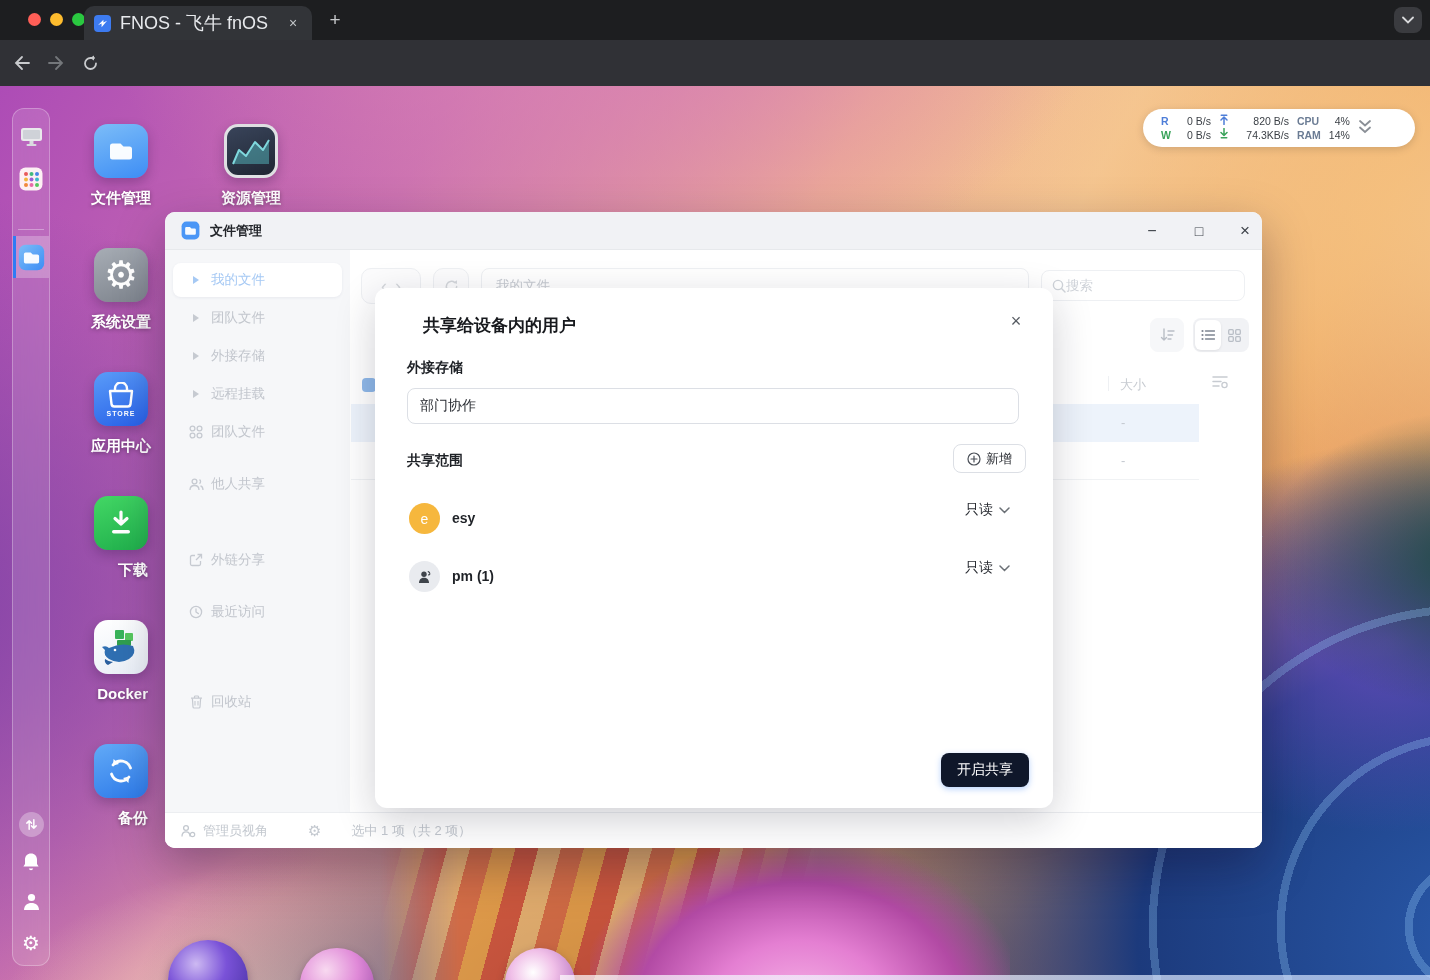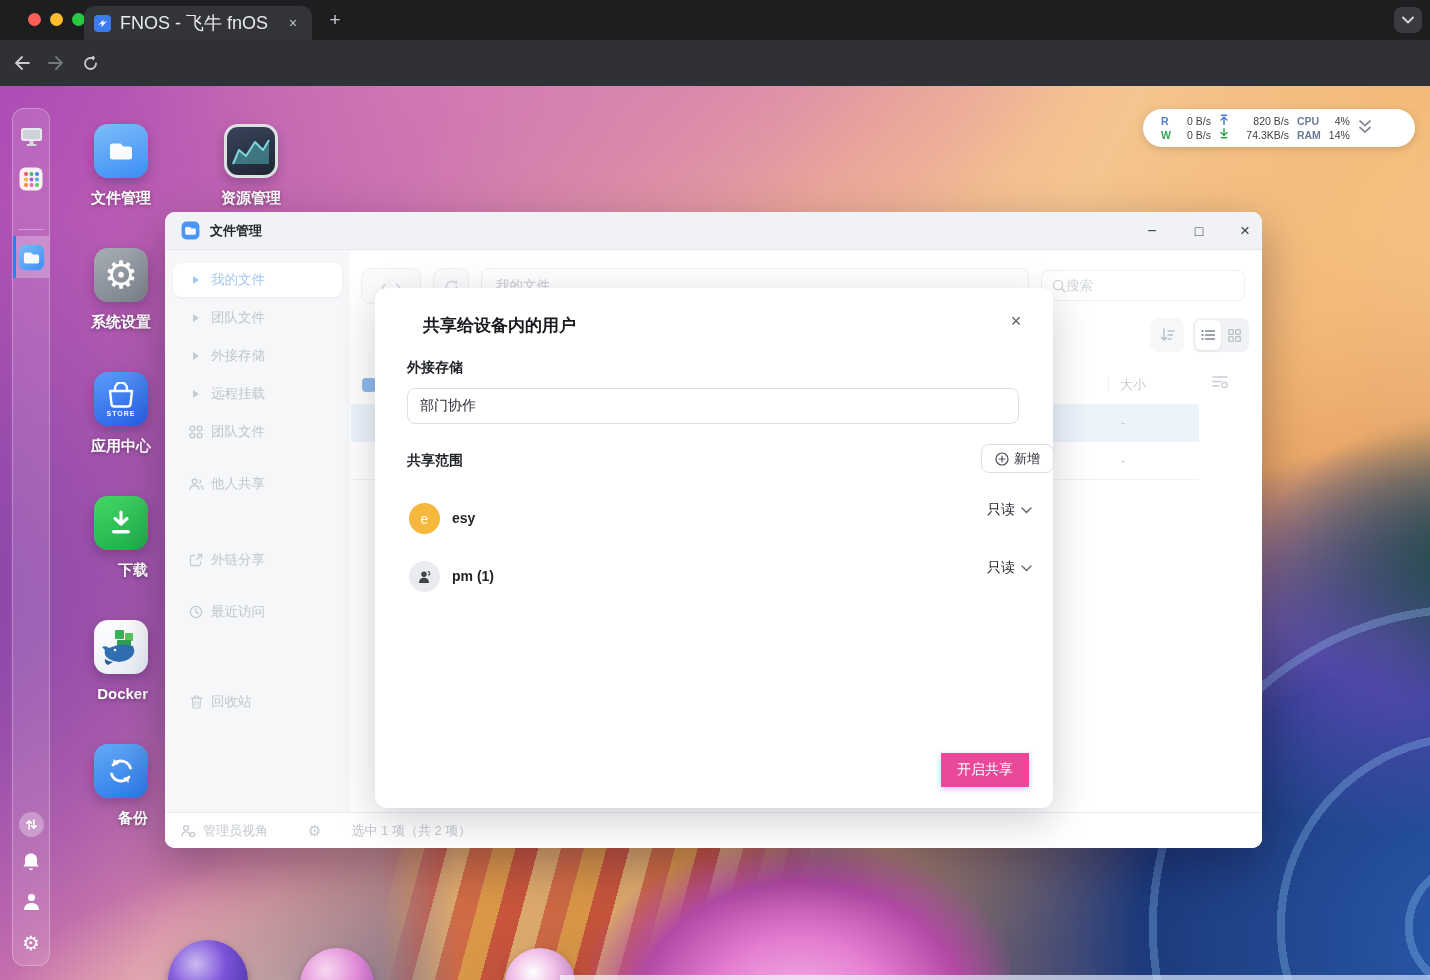--- a/index.html
+++ b/index.html
@@ -114,25 +114,25 @@
   .frow .dash { position:absolute; left:770px; top:11px; font-size:13px; color:#c3c8cf; }
   .hd-check { position:absolute; left:12px; top:128px; width:14px; height:14px; border-radius:4px; background:#8fb9ea; }
   .fm-status { position:absolute; left:0; right:0; bottom:0; height:36px; border-top:1px solid #eceef1; background:#fff; display:flex; align-items:center; font-size:13px; color:#c3c8cf; }
 
   
   .dlg { position:absolute; left:375px; top:202px; width:678px; height:520px; background:#fff; border-radius:12px; box-shadow:0 12px 40px rgba(20,20,40,.2); }
   .dlg-title { position:absolute; left:32px; top:26px; font-size:17px; font-weight:700; color:#17191d;margin-left:16px; }
   .dlg-close { position:absolute; left:628px; top:20px; width:26px; height:26px; text-align:center; line-height:26px; font-size:18px; color:#565b62; }
   .dlg-lbl { position:absolute; left:32px; font-size:14px; font-weight:600; color:#1f2227; }
   .dlg-input { position:absolute; left:32px; top:100px; width:612px; height:36px; border:1px solid #dcdfe5; border-radius:8px; padding:0 12px; font-size:14px; color:#2a2d33; outline:none; font-family:inherit; }
-  .addbtn { position:absolute; left:578px; top:156px; width:73px; height:29px; border:1px solid #dcdfe5; border-radius:8px; background:#fff; display:flex; align-items:center; justify-content:center; gap:5px; font-size:13px; color:#2a2d33;margin-left:28px; }
+  .addbtn { position:absolute; left:578px; top:156px; width:73px; height:29px; border:1px solid #dcdfe5; border-radius:8px; background:#fff; display:flex; align-items:center; justify-content:center; gap:5px; font-size:13px; color:#2a2d33; }
   .u-avatar { position:absolute; left:34px; width:31px; height:31px; border-radius:50%; display:flex; align-items:center; justify-content:center; }
   .u-name { position:absolute; left:77px; font-size:14px; font-weight:700; color:#1f2227; line-height:31px; }
-  .u-perm { position:absolute; left:612px; display:flex; align-items:center; gap:6px; font-size:14px; color:#2a2d33; }
-  .submit { position:absolute; left:566px; top:465px; width:88px; height:34px; border-radius:0; background:#ec4899; color:#fff; font-size:14px; display:flex; align-items:center; justify-content:center; box-shadow:0 2px 6px rgba(47,123,245,.35); }
+  .u-perm { position:absolute; left:590px; display:flex; align-items:center; gap:6px; font-size:14px; color:#2a2d33; }
+  .submit { position:absolute; left:566px; top:465px; width:88px; height:34px; border-radius:8px; background:#0f172a; color:#fff; font-size:14px; display:flex; align-items:center; justify-content:center; box-shadow:0 2px 6px rgba(47,123,245,.35); }
 </style>
 </head>
 <body>
 
 <div class="screen">
 
   <div class="tabstrip">
     <div class="tl" style="left:28px;background:#ff5f57"></div>
     <div class="tl" style="left:50px;background:#febc2e"></div>
     <div class="tl" style="left:72px;background:#2ac840"></div>

